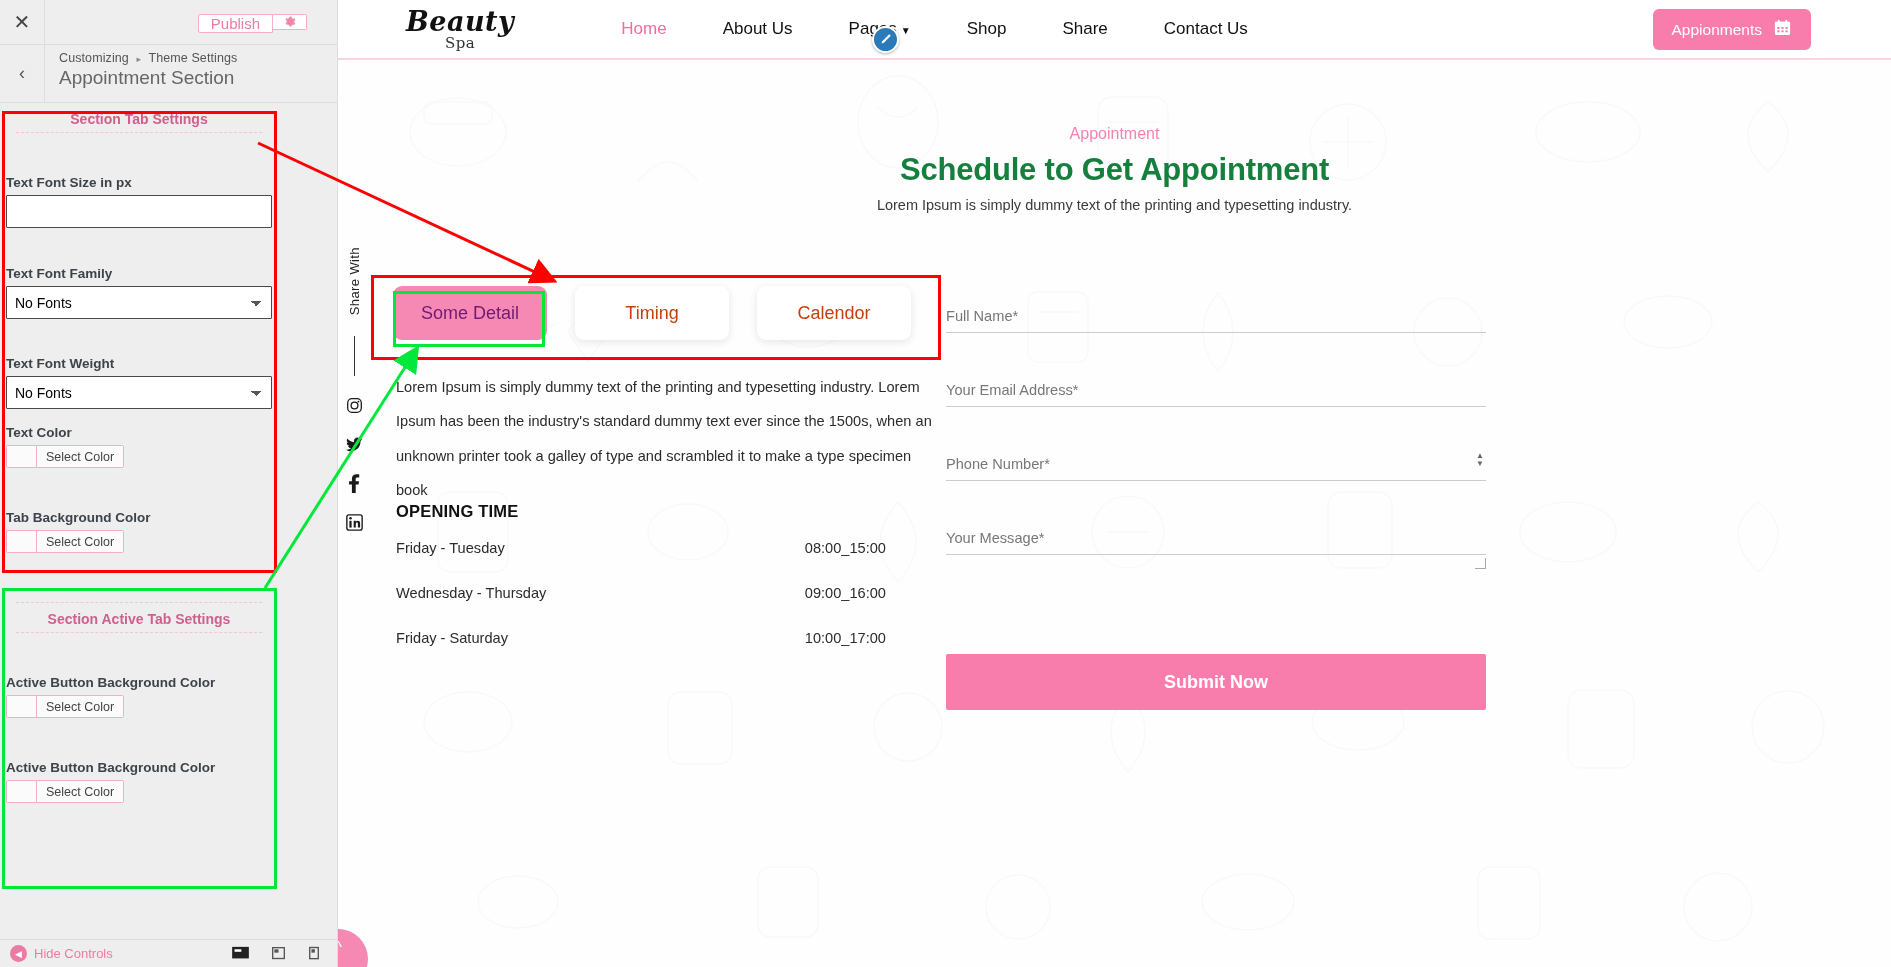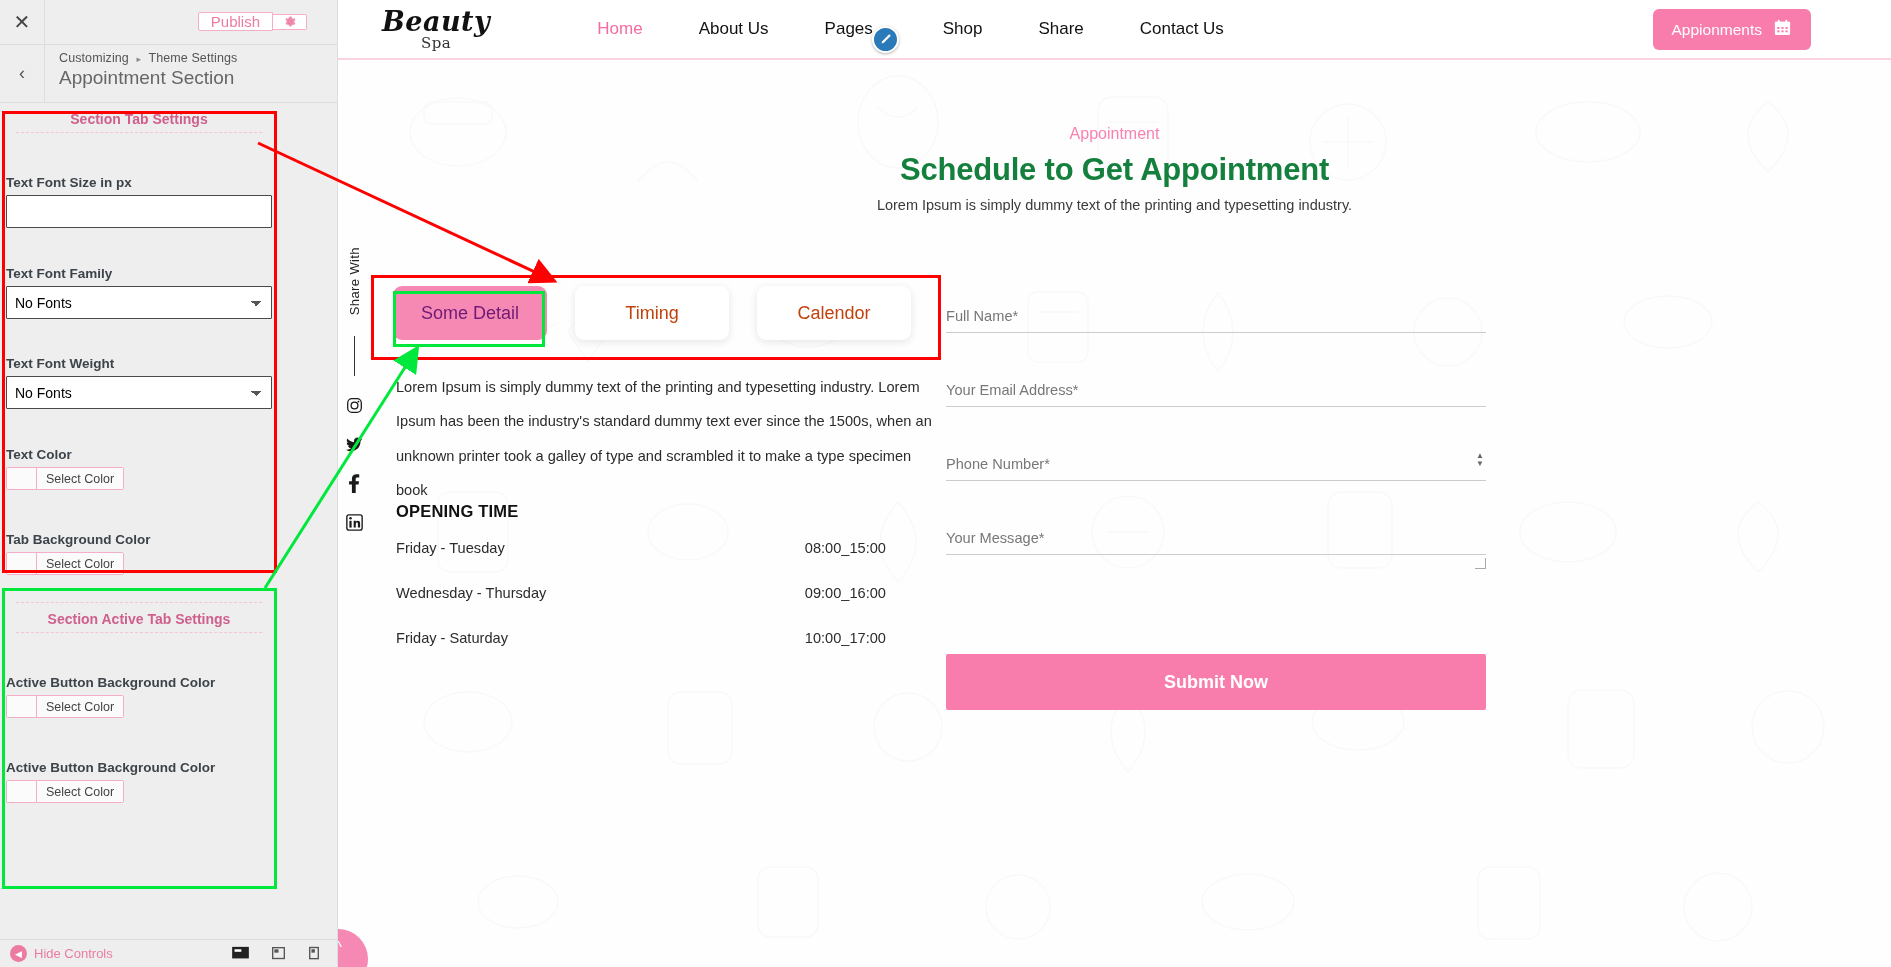--- a/index.html
+++ b/index.html
@@ -18,21 +18,21 @@
   .cz-topbar {
     height:45px; background:#eee; border-bottom:1px solid #ddd;
     display:flex; align-items:stretch; position:relative;
   }
   .cz-close {
     width:45px; border-right:1px solid #ddd; display:flex;
     align-items:center; justify-content:center;
     font-size:20px; color:#444; background:#eee; cursor:pointer;
   }
   .cz-publishwrap {
-    position:absolute; right:30px; top:2px; display:flex; align-items:center; height:39px;
+    position:absolute; right:30px; top:14px; display:flex; align-items:flex-start; height:39px;
   }
   .cz-publish {
     border:1px solid #f6adc6; background:#fff; color:#ec7ba3;
     font-size:15px; padding:0 12px; display:flex; align-items:center;
     border-radius:2px 0 0 2px;
   }
   .cz-gear {
     border:1px solid #f6adc6; border-left:none; background:#fff;
     width:34px; display:flex; align-items:center; justify-content:center;
     color:#ec7ba3; font-size:15px; border-radius:0 2px 2px 0;
@@ -116,21 +116,21 @@
 
   
   #preview {
     position:absolute; left:338px; top:0; width:1553px; height:967px;
     background:#fff; overflow:hidden;
   }
   .site-header {
     height:60px; border-bottom:2px solid #f9d3e2; display:flex;
     align-items:center; position:relative; background:#fff; z-index:5;
   }
-  .logo { margin-left:44px; text-align:center; line-height:1; }
+  .logo { margin-left:68px; text-align:center; line-height:1; }
   .logo .l1 {
     font-family:"DejaVu Serif", serif; font-style:italic; font-weight:700;
     font-size:27px; color:#111; letter-spacing:.5px;
   }
   .logo .l2 {
     font-family:"DejaVu Serif", serif; font-size:15px; color:#333;
     margin-top:1px; letter-spacing:.5px;
   }
   .nav { display:flex; align-items:center; gap:56px; margin-left:107px; }
   .nav a { font-size:17px; color:#111; text-decoration:none; position:relative; }
@@ -292,21 +292,21 @@
         </select>
       </div>
 
       <div class="fld" style="margin-top:37px;">
         <div class="fld-label">Text Font Weight</div>
         <select>
           <option>No Fonts</option>
         </select>
       </div>
 
-      <div class="fld" style="margin-top:38px;">
+      <div class="fld" style="margin-top:16px;">
         <div class="fld-label">Text Color</div>
         <div class="colorpick">
           <div class="swatch"></div>
           <div class="cbtn">Select Color</div>
         </div>
       </div>
 
       <div class="fld" style="margin-top:39px;">
         <div class="fld-label">Tab Background Color</div>
         <div class="colorpick">

